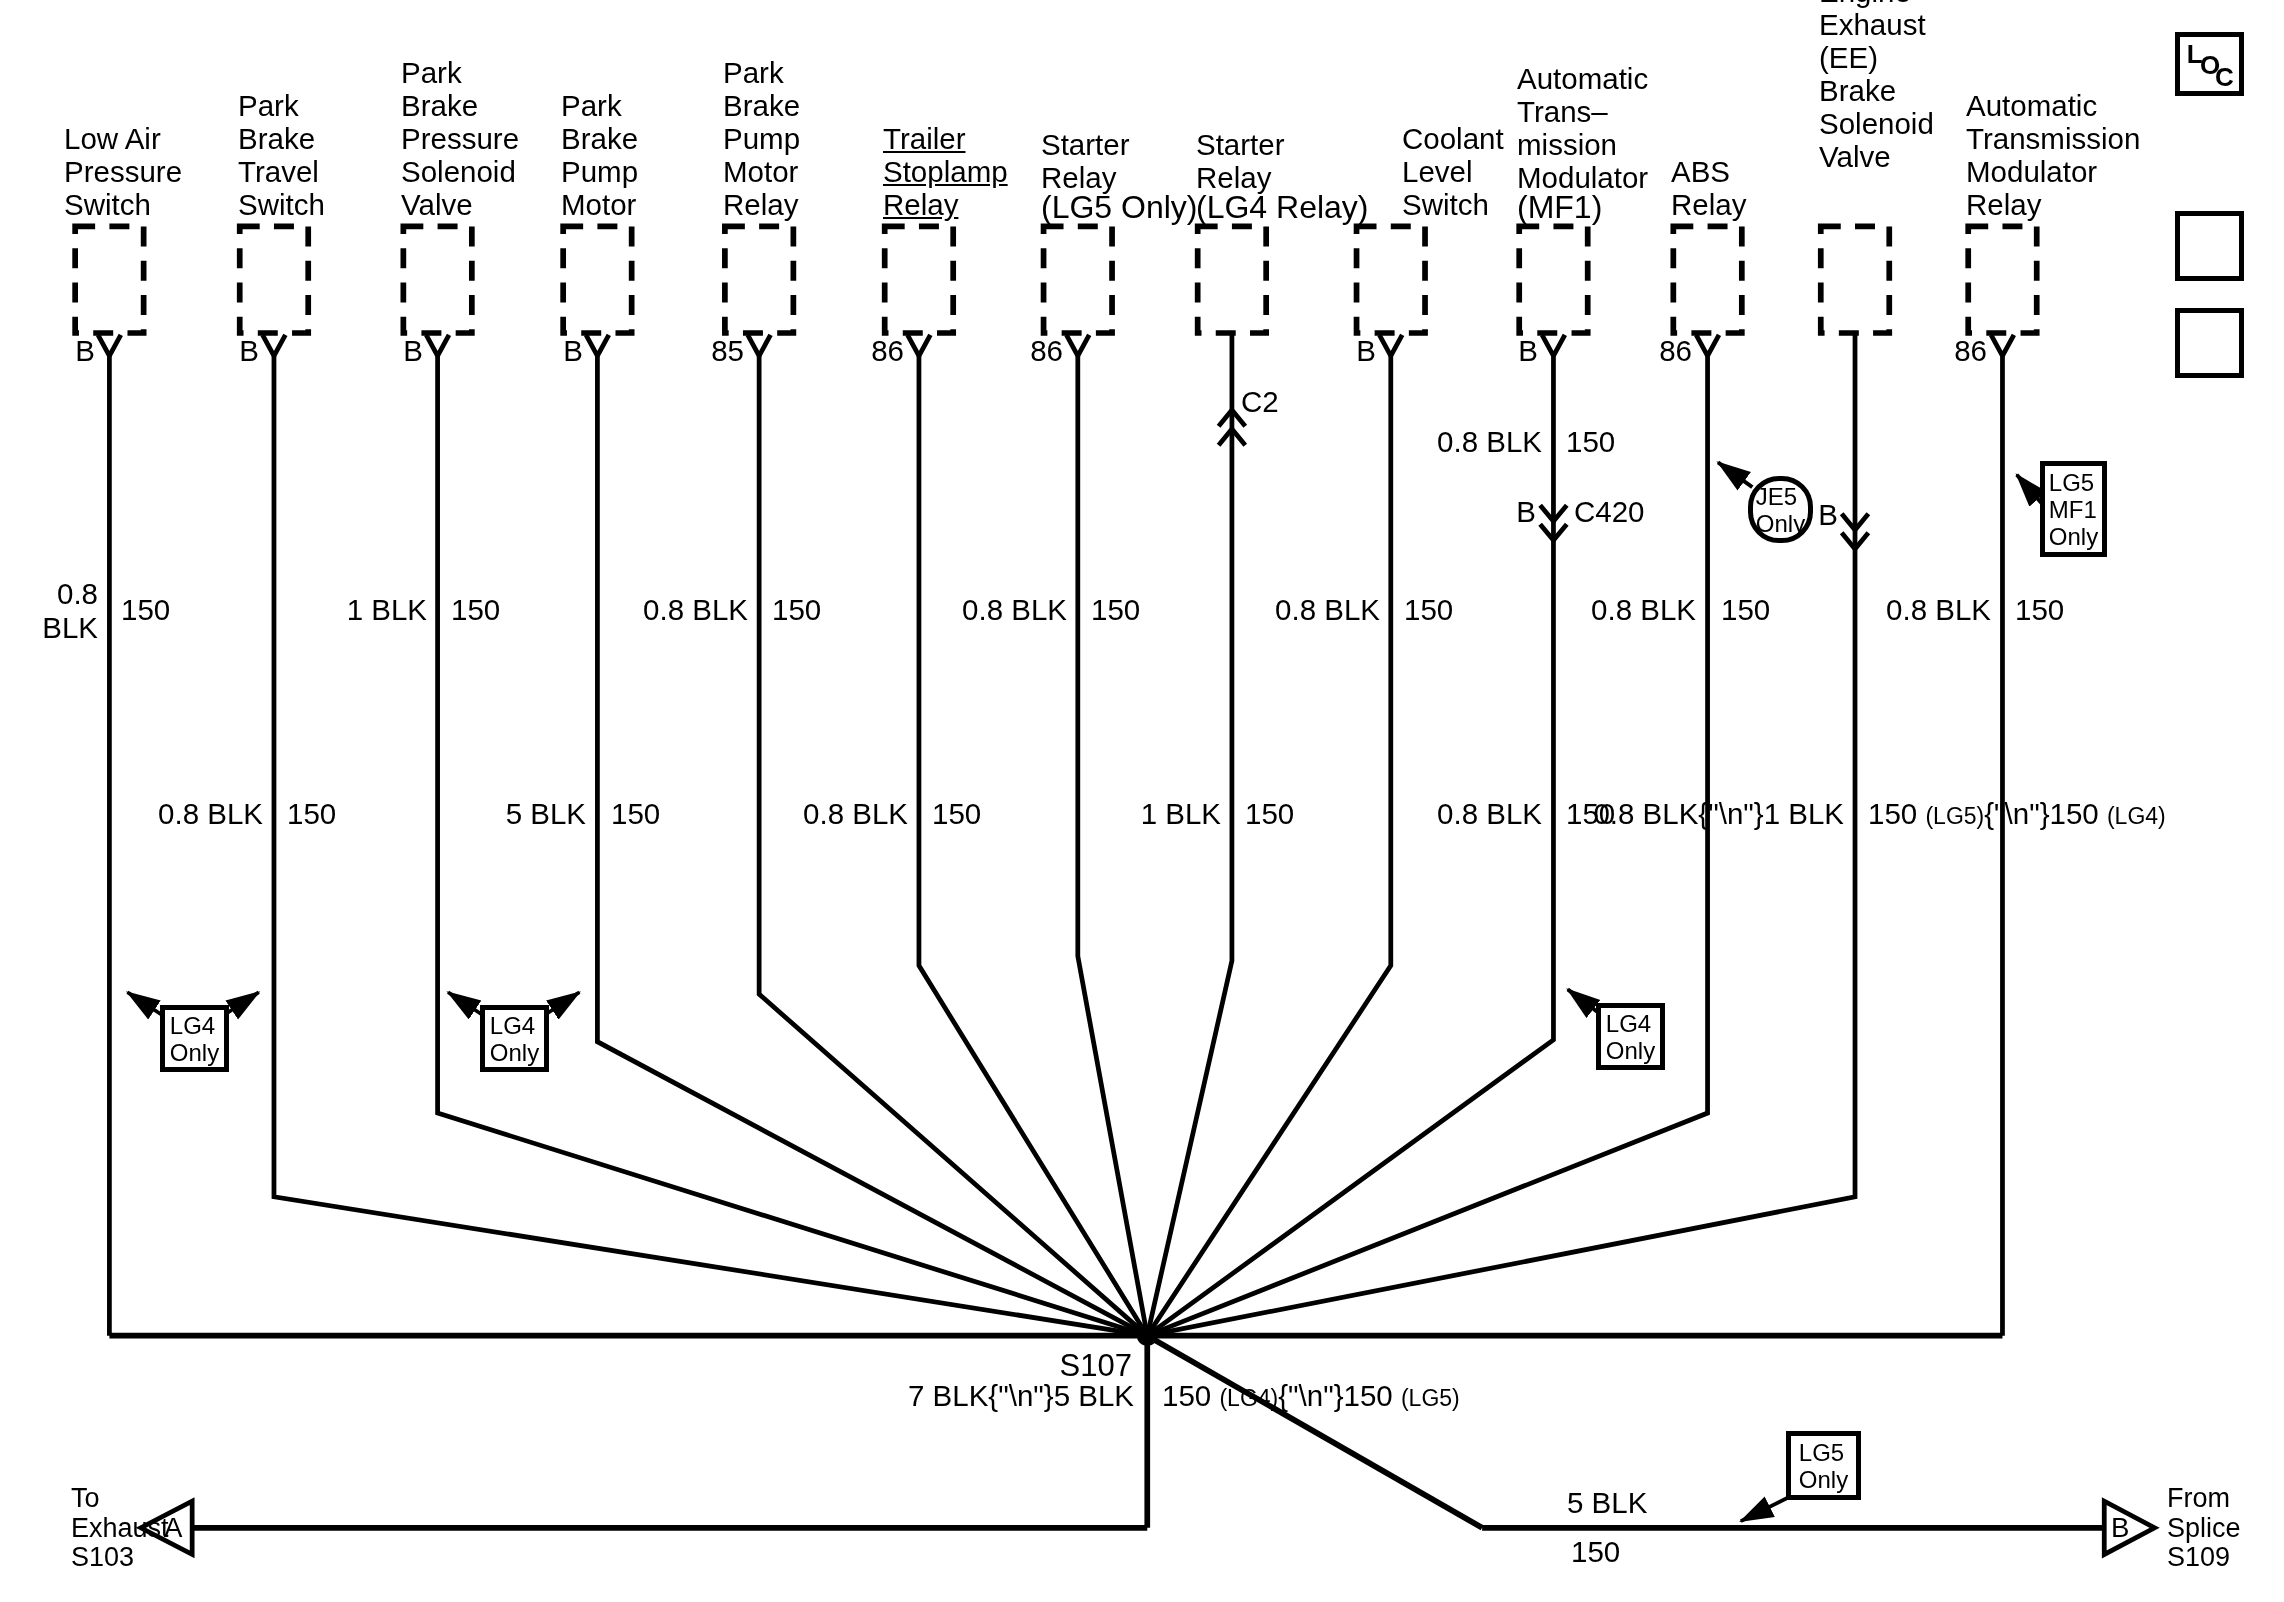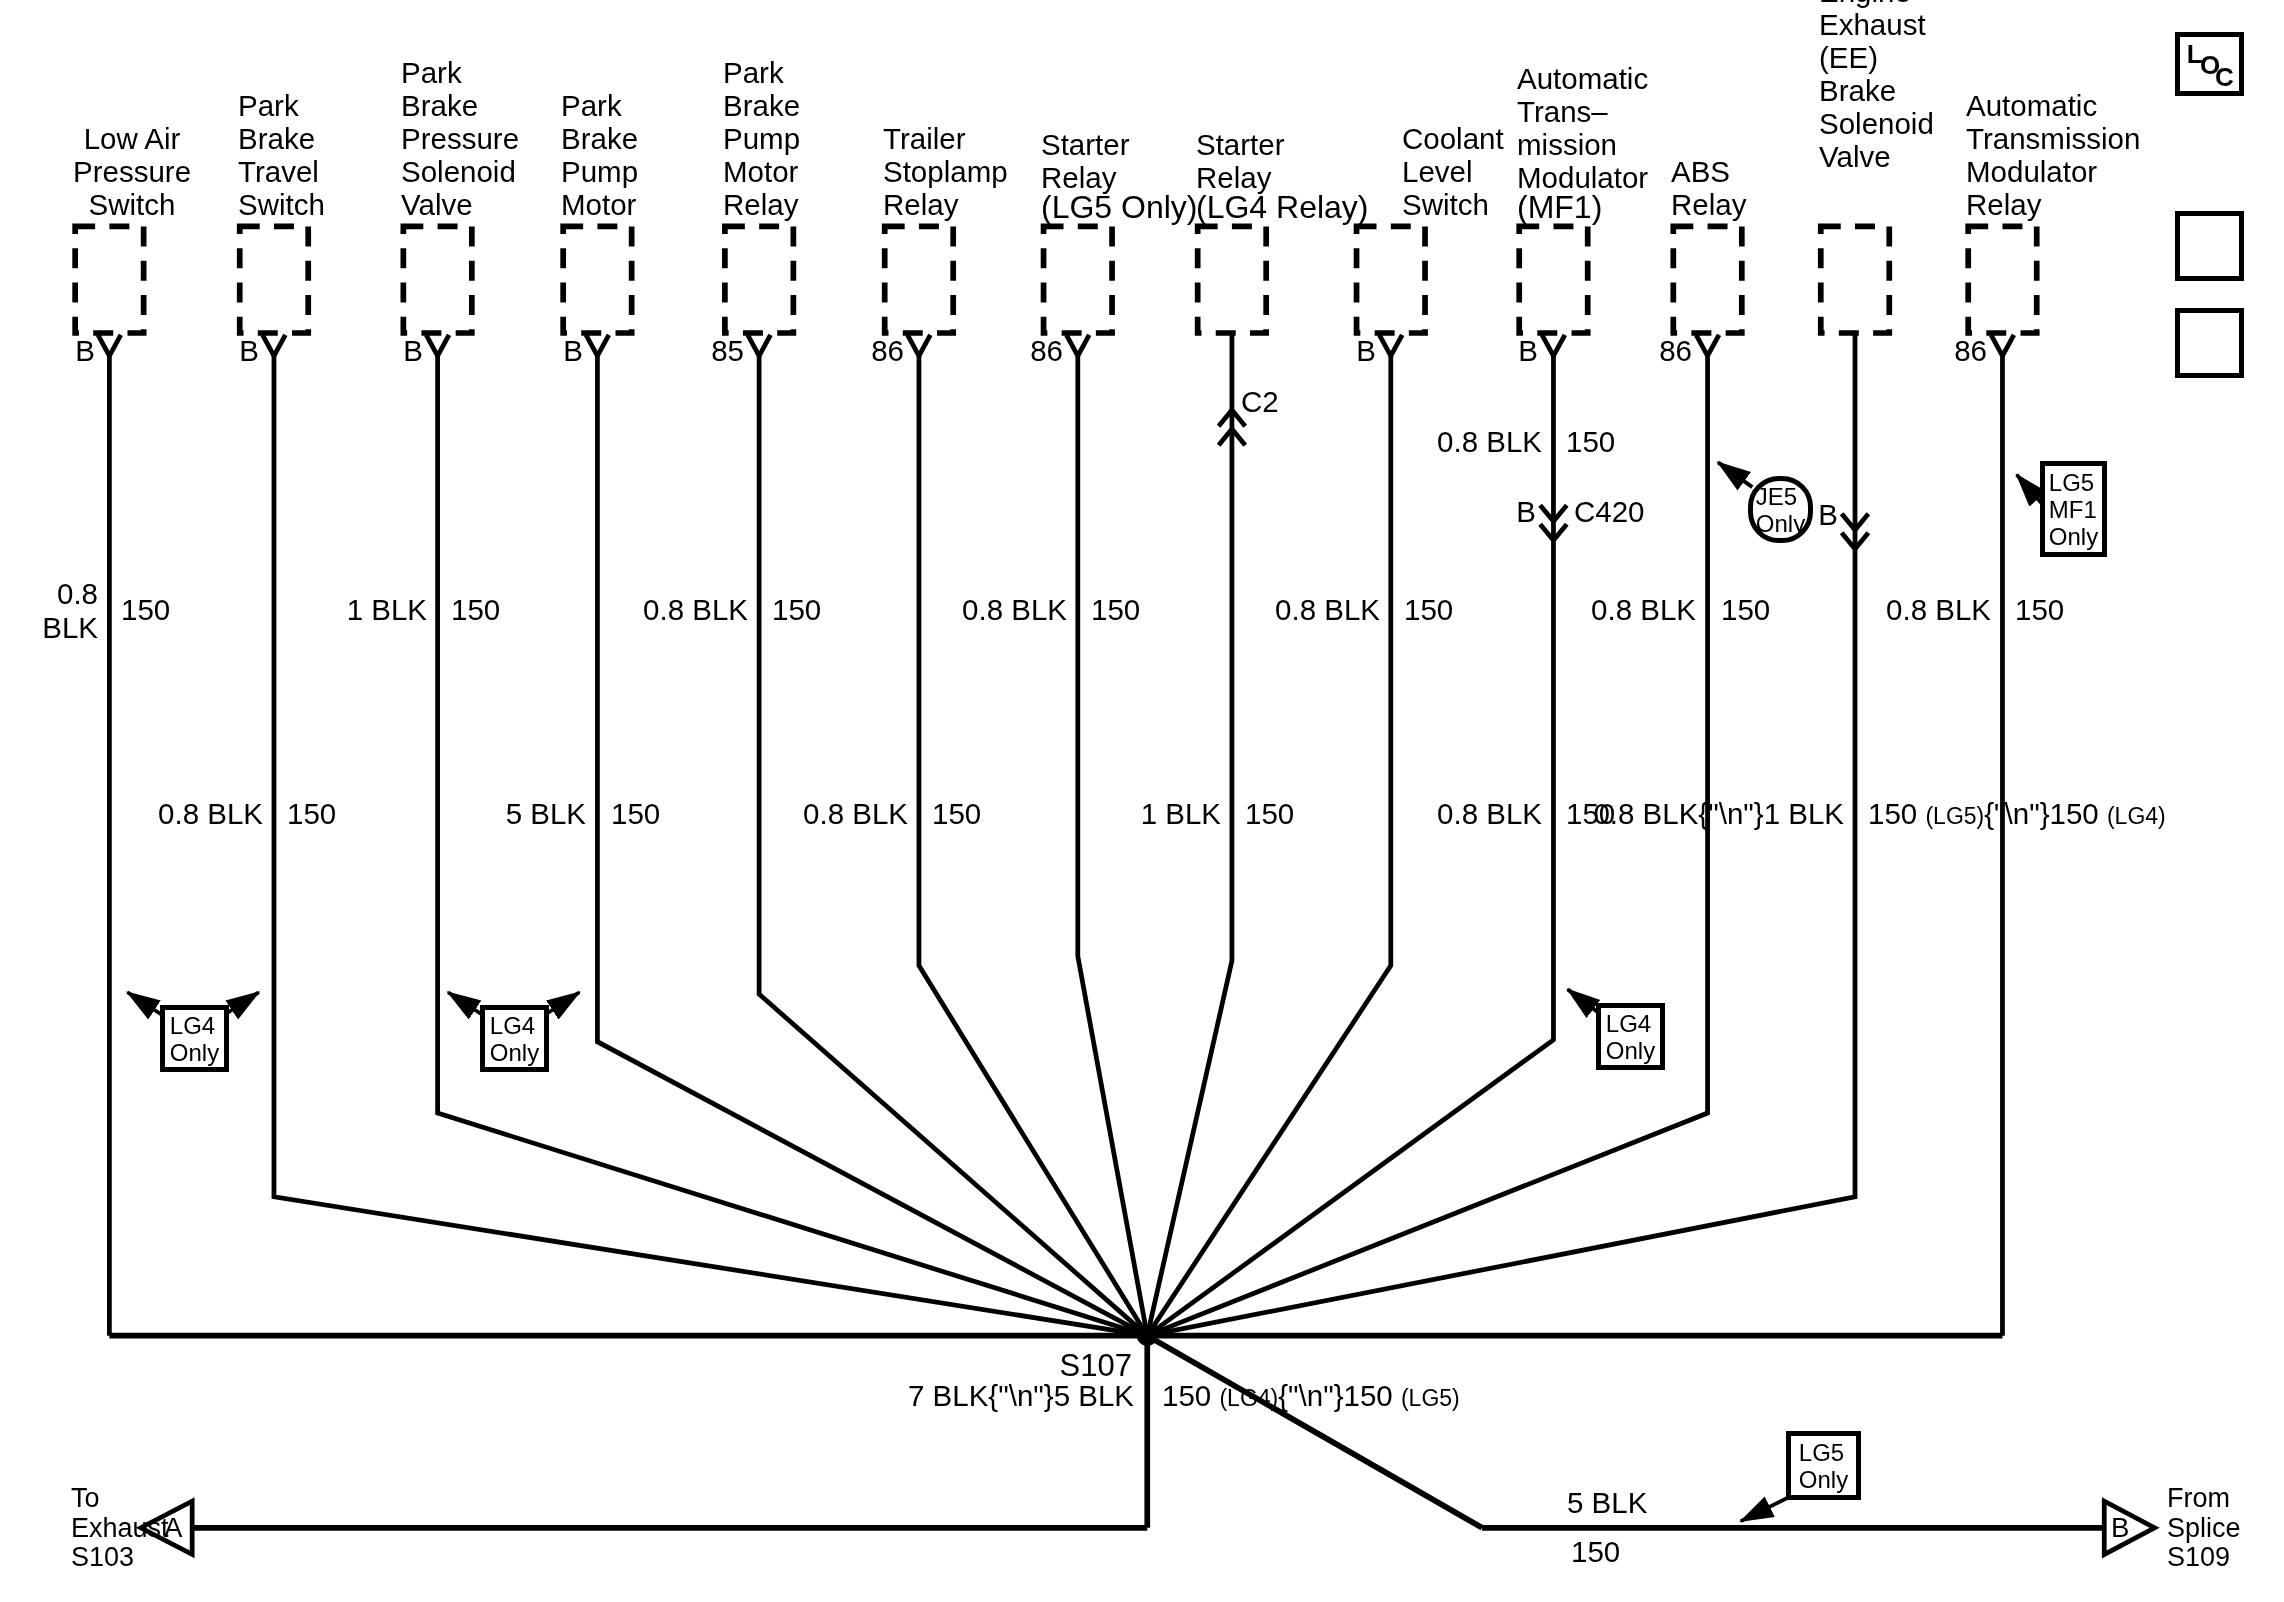--- a/index.html
+++ b/index.html
@@ -108,42 +108,42 @@
       <polygon points="148,1606 202,1578 202,1634"></polygon>
       <polygon points="2265,1606 2212,1578 2212,1634"></polygon>
     </g>
 
     <g fill="#000">
       <polygon points="2298,252 2325,252 2325,242 2351,259 2325,276 2325,266 2298,266"></polygon>
       <polygon points="2349,354 2322,354 2322,344 2296,361 2322,378 2322,368 2349,368"></polygon>
     </g>
   </svg>
 
-  <div class="comp" style="left:73px;bottom:1382px;text-align:center;"><span>Low Air
+  <div class="comp" style="left:64px;bottom:1382px;"><span>Low Air
 Pressure
 Switch</span></div>
   <div class="comp" style="left:238px;bottom:1382px;"><span>Park
 Brake
 Travel
 Switch</span></div>
   <div class="comp" style="left:401px;bottom:1382px;"><span>Park
 Brake
 Pressure
 Solenoid
 Valve</span></div>
   <div class="comp" style="left:561px;bottom:1382px;"><span>Park
 Brake
 Pump
 Motor</span></div>
   <div class="comp" style="left:723px;bottom:1382px;"><span>Park
 Brake
 Pump
 Motor
 Relay</span></div>
-  <div class="comp" style="left:883px;bottom:1382px;"><span>Trailer
+  <div class="comp" style="left:883px;bottom:1382px;text-decoration:underline;"><span>Trailer
 Stoplamp
 Relay</span></div>
   <div class="comp" style="left:1041px;bottom:1382px;"><span>Starter
 Relay</span><div class="sub">(LG5 Only)</div></div>
   <div class="comp" style="left:1196px;bottom:1382px;"><span>Starter
 Relay</span><div class="sub">(LG4 Relay)</div></div>
   <div class="comp" style="left:1354px;bottom:1382px;margin-left:48px;"><span>Coolant
 Level
 Switch</span></div>
   <div class="comp" style="left:1517px;bottom:1382px;"><span>Automatic

